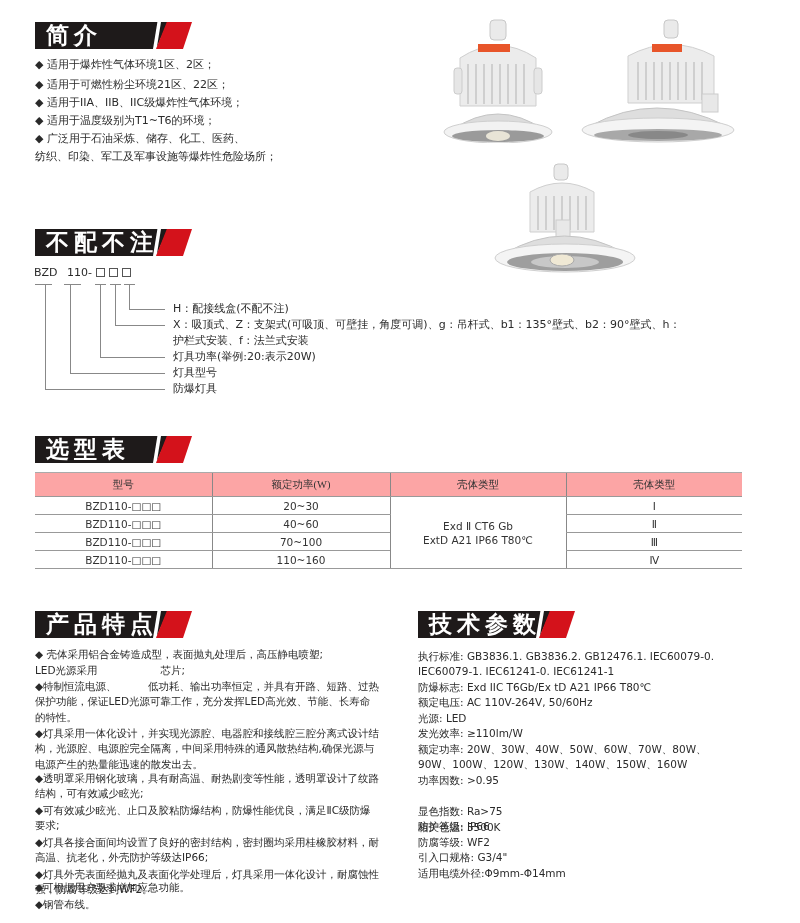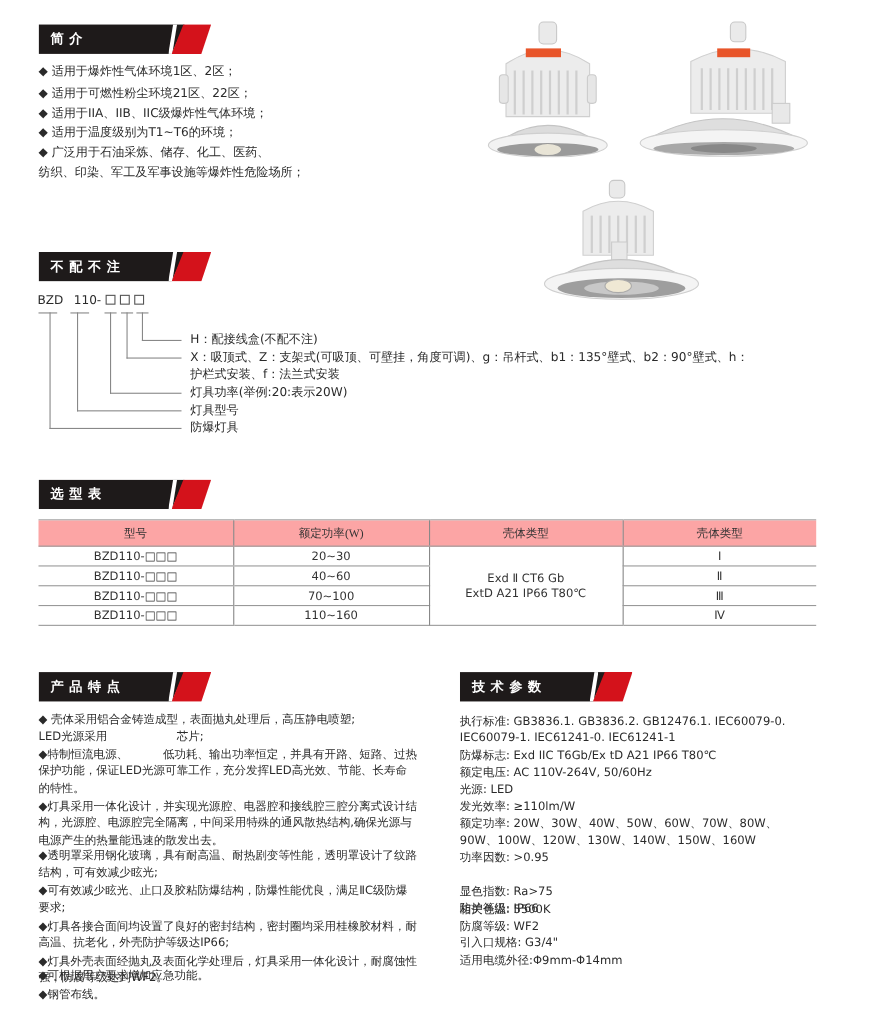--- a/index.html
+++ b/index.html
@@ -6,21 +6,21 @@
   html, body { width:800px; height:923px; background:#ffffff; overflow:hidden; }
   body { position:relative; font-family:"DejaVu Sans", "Liberation Sans", sans-serif; color:#222; }
 
   .sec-head { position:absolute; height:27px; width:157px; }
   .sec-head .bar { position:absolute; left:0; top:0; height:27px; width:133px; background:#1e1a1a;
     clip-path: polygon(0 0, 100% 0, 91% 100%, 0 100%); }
   .sec-head .red { position:absolute; left:121px; top:0; height:27px; width:36px; background:#d4121b;
     clip-path: polygon(30% 0, 100% 0, 75% 100%, 0 100%); border-radius:0 0 6px 0; }
   .sec-head .gap { position:absolute; left:118px; top:0; height:27px; width:8px; background:#fff;
     clip-path: polygon(55% 0, 100% 0, 45% 100%, 0 100%); }
-  .sec-head .title { position:absolute; left:11px; top:3px; color:#fff; font-weight:bold; font-size:12px; letter-spacing:5px; line-height:21px; }
+  .sec-head .title { position:absolute; left:11px; top:3px; color:#fff; font-weight:bold; font-size:23px; letter-spacing:5px; line-height:21px; }
 
   .txt { position:absolute; font-size:11px; line-height:16px; color:#2a2a2a; white-space:nowrap; }
 
   .lamp { position:absolute; }
 
   .model-code { position:absolute; left:34px; top:266px; font-size:11px; color:#2a2a2a; }
   .model-code .sq { display:inline-block; width:9px; height:9px; border:1px solid #555; margin-right:4px; vertical-align:-1px; }
   .tree-line { position:absolute; background:#888; }
 
   table.sel { position:absolute; left:35px; top:472px; width:707px; border-collapse:collapse; font-size:10.5px; color:#333; }

